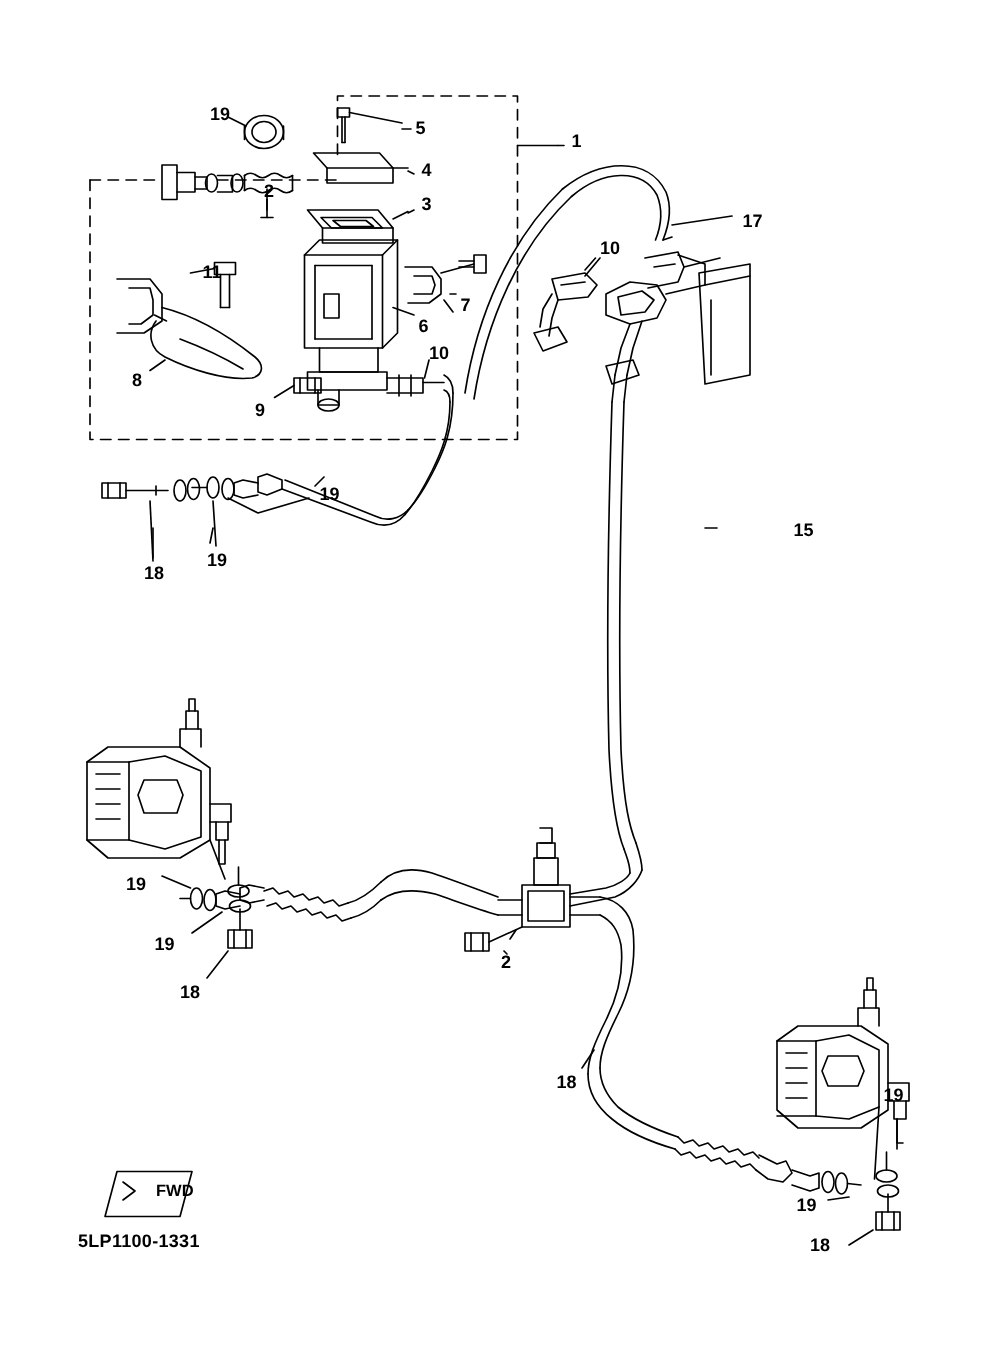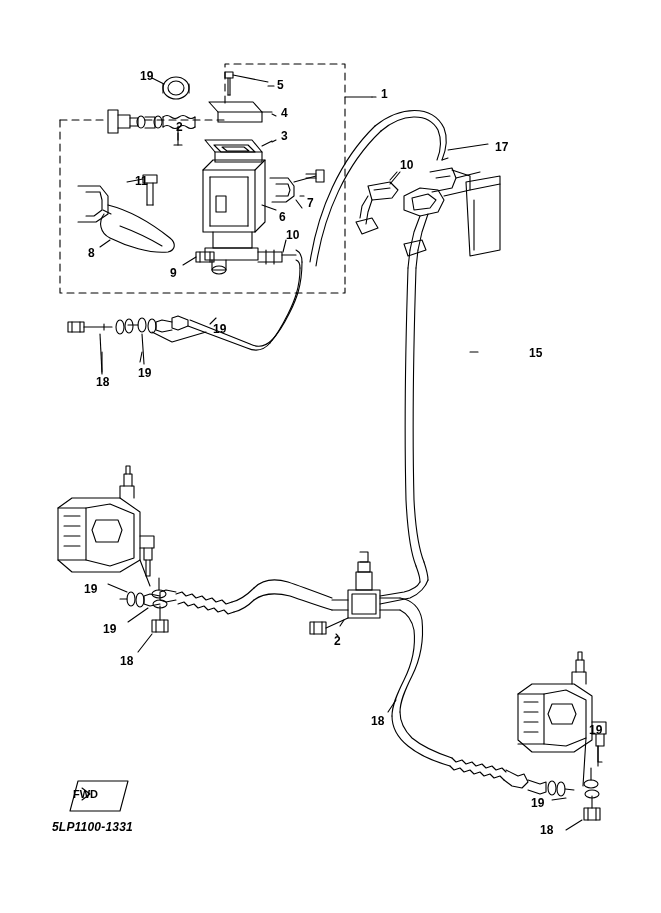--- a/index.html
+++ b/index.html
@@ -37,25 +37,24 @@
   }
   .partnum {
     position: absolute;
     left: 52px;
     top: 820px;
     font-family: "Liberation Sans", sans-serif;
     font-size: 12px;
     font-weight: bold;
     letter-spacing: 0.2px;
     color: #000;
-    font-style: italic;
   }
   .fwd-label {
     position: absolute;
-    left: 73px;
+    left: 104px;
     top: 788px;
     font-family: "Liberation Sans", sans-serif;
     font-size: 11px;
     font-weight: bold;
     color: #000;
   }
 </style>
 </head>
 <body>
 

